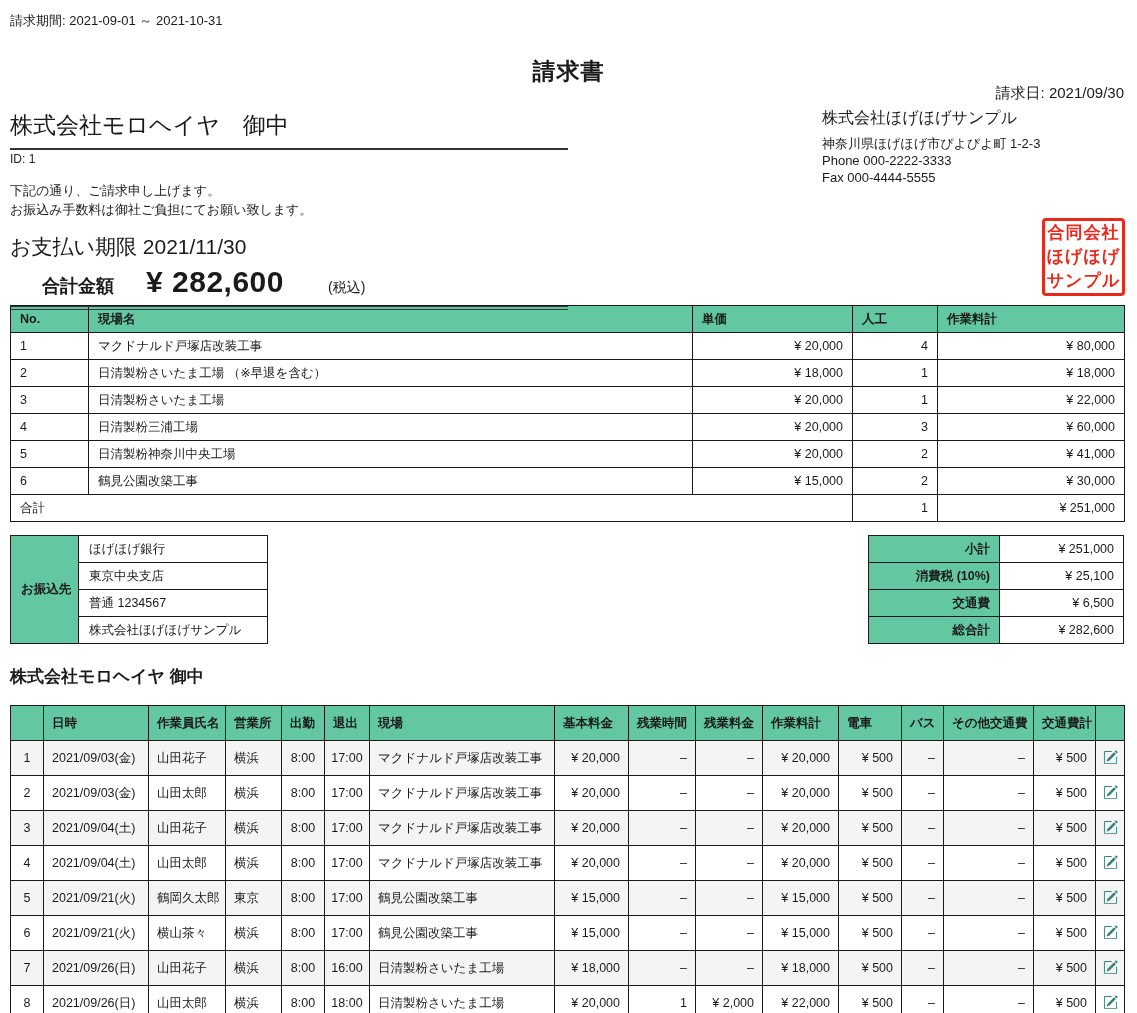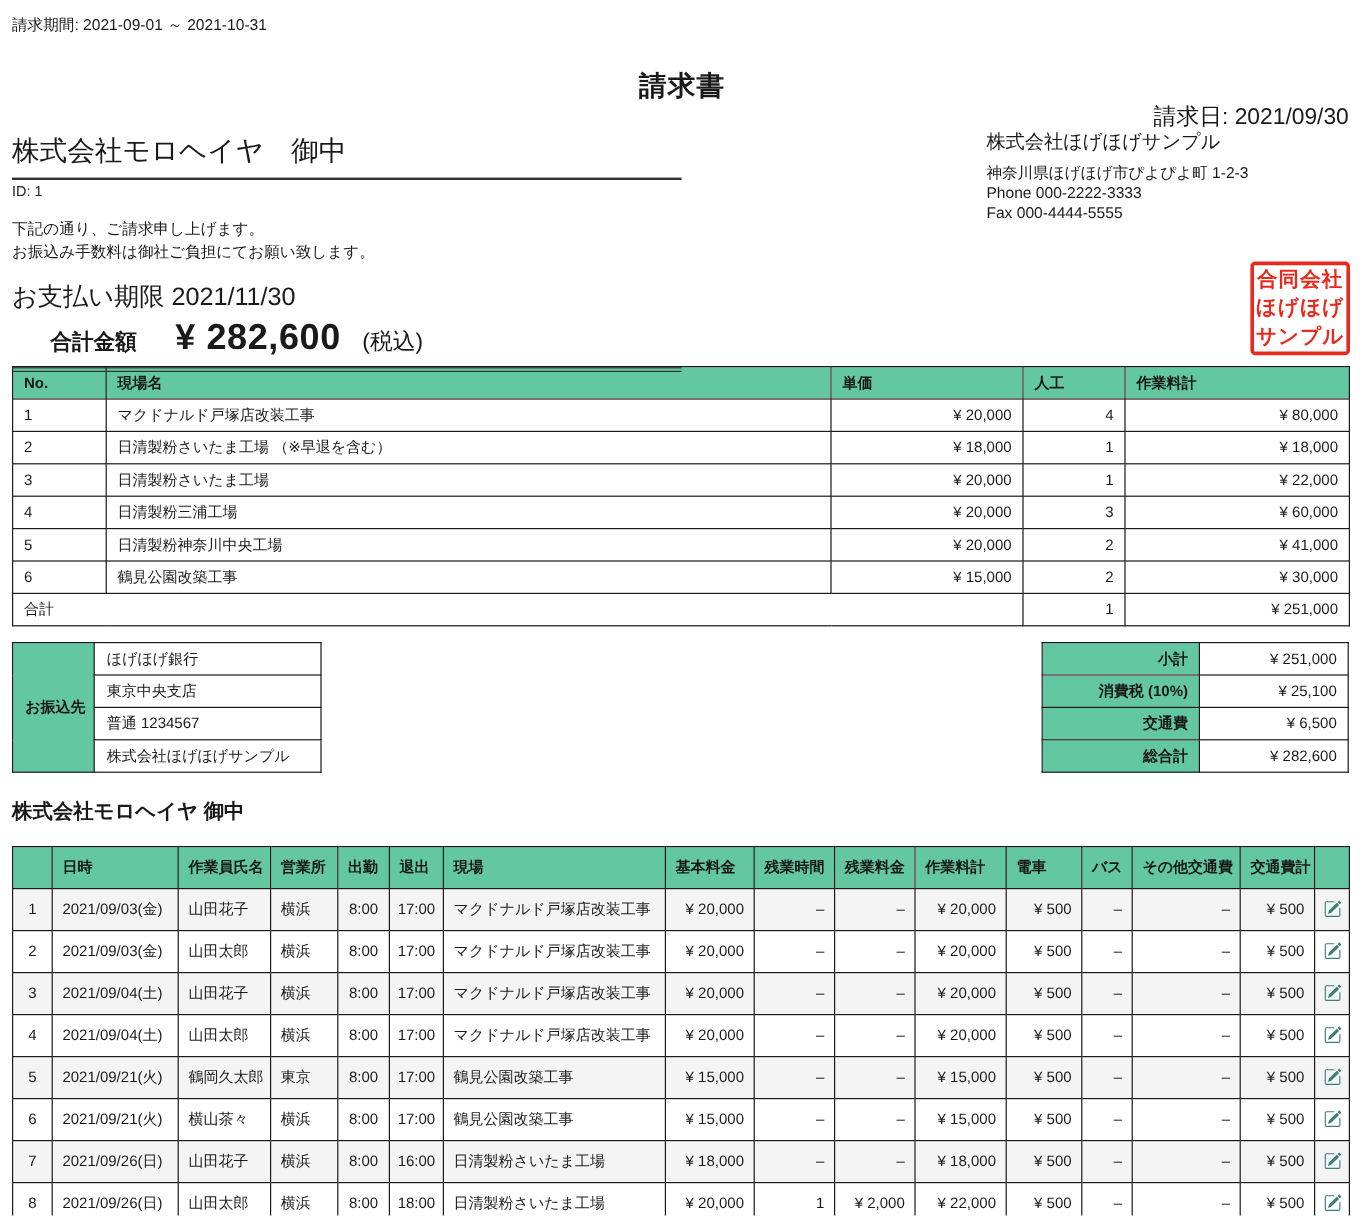--- a/index.html
+++ b/index.html
@@ -5,30 +5,30 @@
   * { margin:0; padding:0; box-sizing:border-box; }
   html,body { background:#fff; }
   body {
     width:1137px; height:1013px; overflow:hidden; position:relative;
     font-family:"Liberation Sans","DejaVu Sans",sans-serif;
     color:#1a1a1a; -webkit-font-smoothing:antialiased;
   }
   .top { position:relative; height:305px; }
   .billing-period { position:absolute; top:12px; left:10px; font-size:13px; }
   .doc-title { position:absolute; top:56px; left:0; width:100%; text-align:center; font-size:23px; font-weight:bold; letter-spacing:1px; }
-  .invoice-date { position:absolute; top:84px; right:13px; font-size:19px; }
+  .invoice-date { position:absolute; top:84px; right:13px; font-size:15px; }
   .client-block { position:absolute; top:110px; left:10px; width:558px; }
   .client-name { font-size:23px; font-weight:normal; border-bottom:2px solid #333; padding-bottom:7px; }
   .client-id { font-size:12px; margin-top:2px; color:#222; }
   .notes { margin-top:15px; font-size:13px; line-height:19px; }
   .due { margin-top:14px; font-size:21px; }
   .total-line { margin-top:4px; border-bottom:4px double #333; padding-bottom:7px; display:flex; align-items:baseline; }
   .total-label { font-size:18px; font-weight:bold;margin-left:32px; }
   .total-amount { font-size:30px; font-weight:bold; margin-left:32px; letter-spacing:.5px; }
-  .total-taxnote { font-size:19px; margin-left:18px; }
+  .total-taxnote { font-size:14px; margin-left:44px; }
   .issuer-block { position:absolute; top:108px; left:822px; }
   .issuer-name { font-size:16px; margin-bottom:6px; }
   .issuer-line { font-size:13px; line-height:17px; }
   .stamp { position:absolute; top:186px; left:1042px; width:83px; height:78px;
     border:3px solid var(--stamp,#e8291c); border-radius:4px; color:var(--stamp,#e8291c);
     display:flex; flex-direction:column; justify-content:center; align-items:center;
     font-weight:bold; font-size:17px; line-height:24px; letter-spacing:1px;margin-top:32px; }
   table { border-collapse:collapse; table-layout:fixed; }
   td,th { border:1px solid #1a1a1a; font-size:12.5px; overflow:hidden; white-space:nowrap; }
   th { background:var(--teal,#63c7a2); font-weight:bold; text-align:left; }

